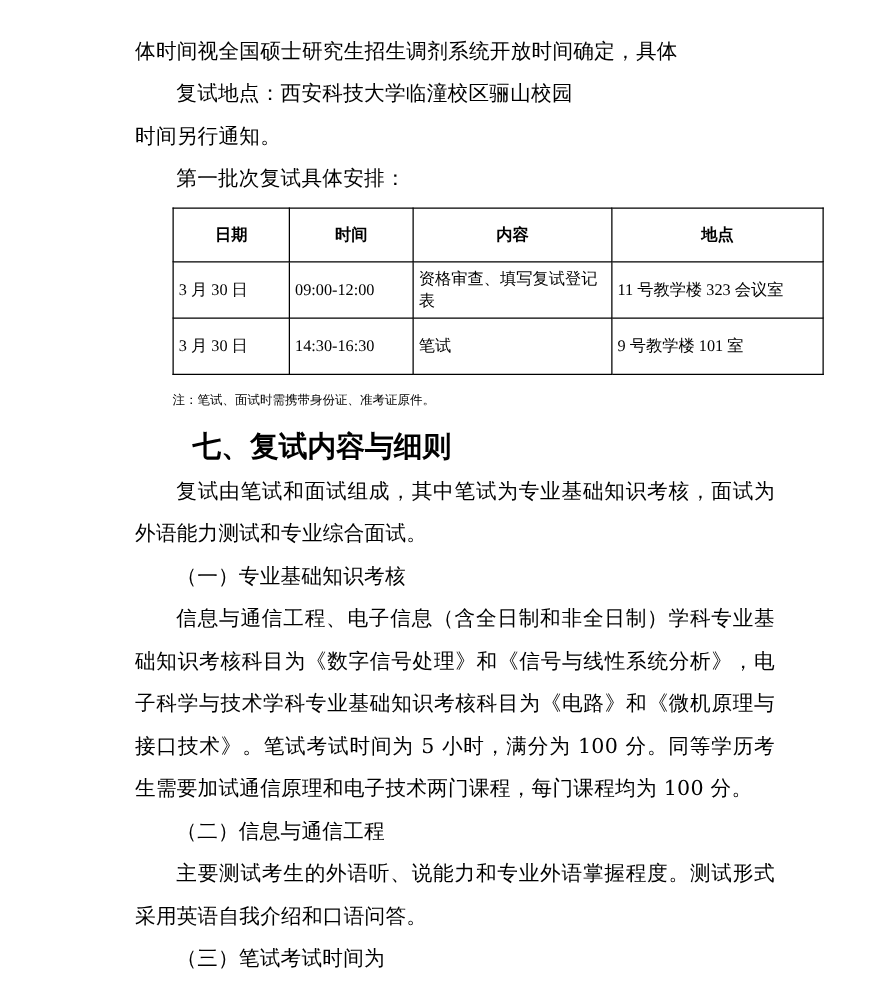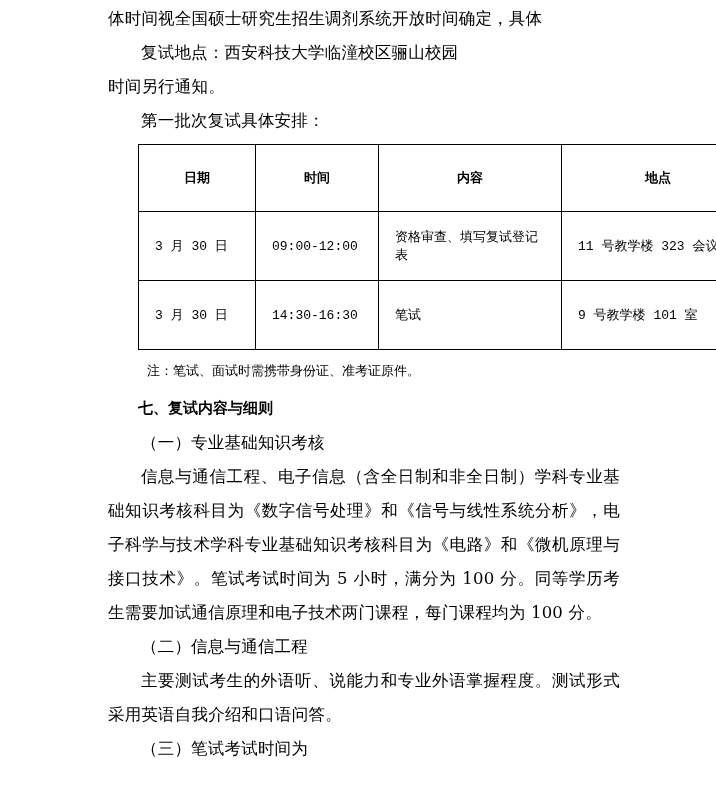--- a/index.html
+++ b/index.html
@@ -17,21 +17,21 @@
   .page {
     width: 716px;
     height: 793px;
     position: relative;
     padding: 0;
     box-sizing: border-box;
   }
   .body-col {
     position: absolute;
     left: 108px;
-    top: 2px;
+    top: 24px;
     width: 512px;
   }
   p.para {
     margin: 0 0 0 0;
     font-size: 16.5px;
     line-height: 34px;
     text-align: justify;
     text-justify: inter-ideograph;
     letter-spacing: 0.2px;
   }
@@ -43,41 +43,41 @@
   }
   table.sched {
     border-collapse: collapse;
     width: 484px;
     table-layout: fixed;
   }
   table.sched th, table.sched td {
     border: 1px solid #000000;
     font-size: 13px;
     vertical-align: middle;
-    padding: 16px;
+    padding: 4px;
     height: 36px;
-    font-family: Liberation Mono, monospace;
+    font-family: Liberation Serif, serif;
   }
   table.sched th {
     font-weight: bold;
     height: 34px;
   }
   .col-date { width: 84px; }
   .col-time { width: 90px; }
   .col-content { width: 150px; }
   .col-place { width: 160px; }
   .note {
     margin: 6px 0 0 0;
-    font-size: 13px;
+    font-size: 10px;
     line-height: 30px;
     text-indent: 3em;
   }
   .sec-title {
     margin: 4px 0 0 0;
-    font-size: 15px;
+    font-size: 23px;
     line-height: 36px;
     font-weight: bold;
     text-indent: 2em;
     font-family: "DejaVu Sans", "Liberation Sans", sans-serif;
   }
   .sub-title {
     text-indent: 2em;
   }
 </style>
 </head>
@@ -117,20 +117,21 @@
             <td>9 号教学楼 101 室</td>
           </tr>
         </tbody>
       </table>
     </div>
 
     <p class="note">注：笔试、面试时需携带身份证、准考证原件。</p>
 
     <p class="sec-title">七、复试内容与细则</p>
 
+    <p class="para indent">复试由笔试和面试组成，其中笔试为专业基础知识考核，面试为外语能力测试和专业综合面试。</p>
     <p class="para indent sub-title">（一）专业基础知识考核</p>
     <p class="para indent">信息与通信工程、电子信息（含全日制和非全日制）学科专业基础知识考核科目为《数字信号处理》和《信号与线性系统分析》，电子科学与技术学科专业基础知识考核科目为《电路》和《微机原理与接口技术》。笔试考试时间为 5 小时，满分为 100 分。同等学历考生需要加试通信原理和电子技术两门课程，每门课程均为 100 分。</p>
     <p class="para indent sub-title">（二）信息与通信工程</p>
     <p class="para indent">主要测试考生的外语听、说能力和专业外语掌握程度。测试形式采用英语自我介绍和口语问答。</p>
     <p class="para indent sub-title">（三）笔试考试时间为</p>
 
   </div>
 </div>
 
 </body></html>

